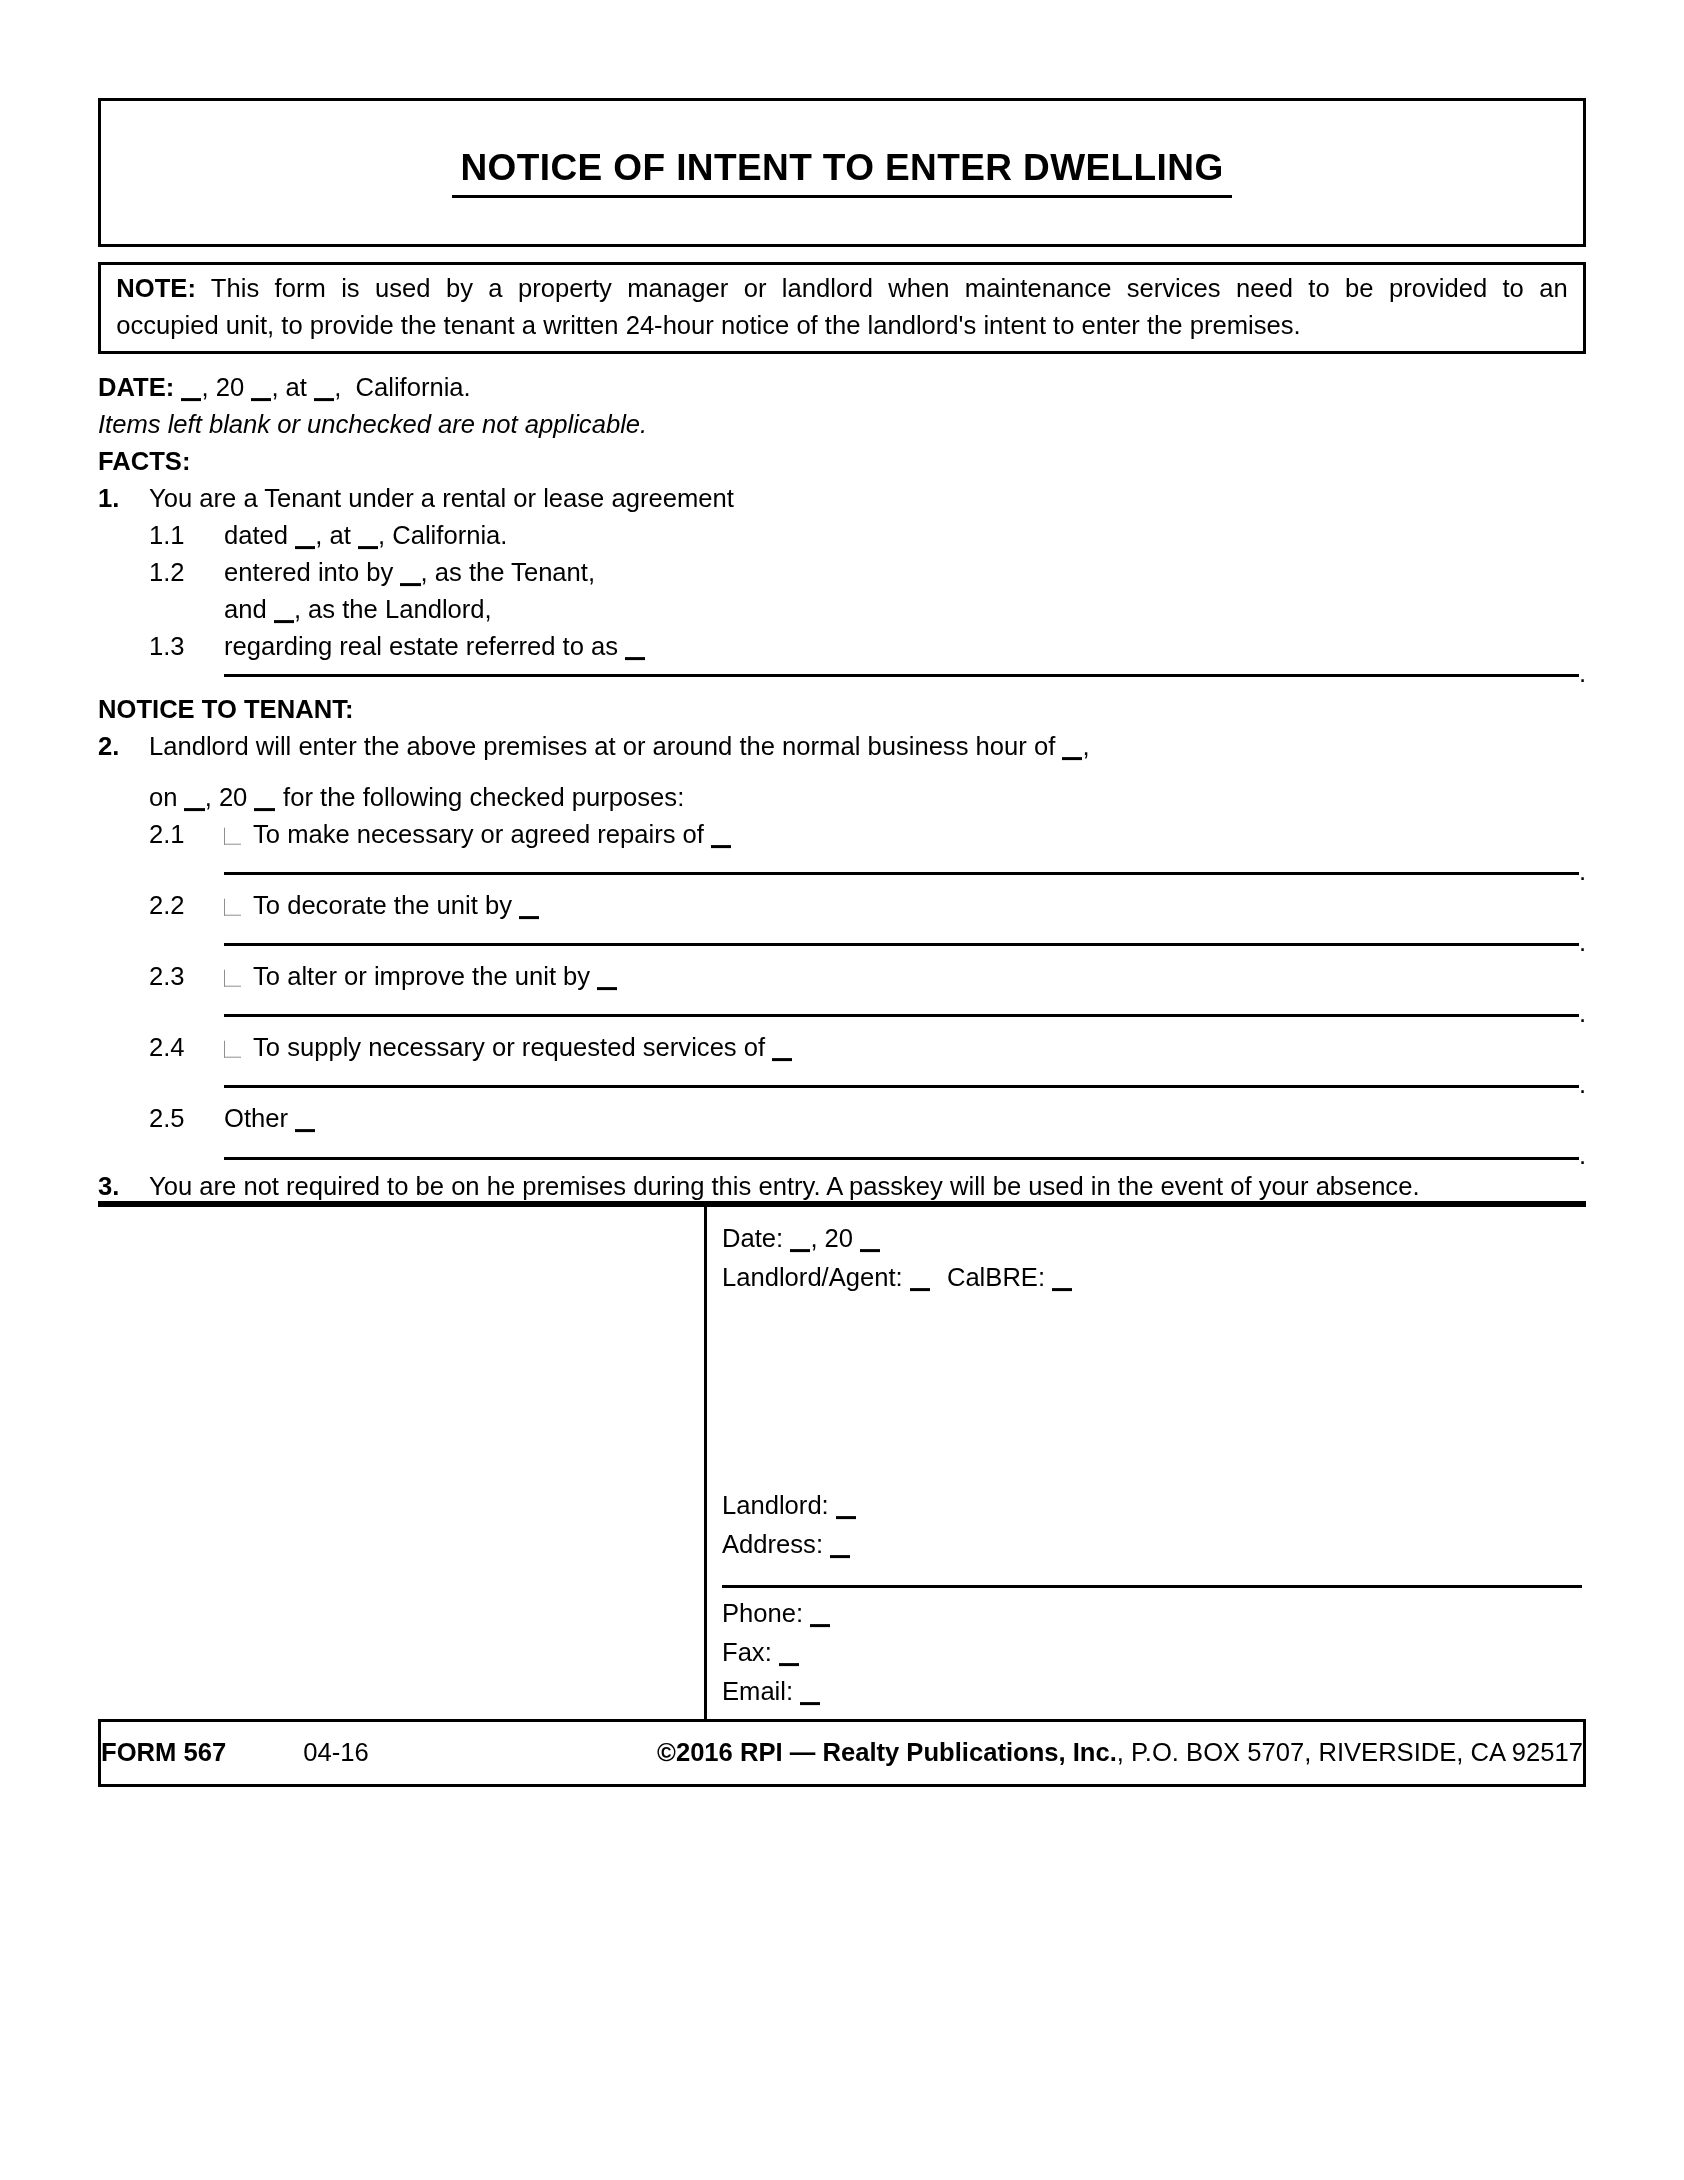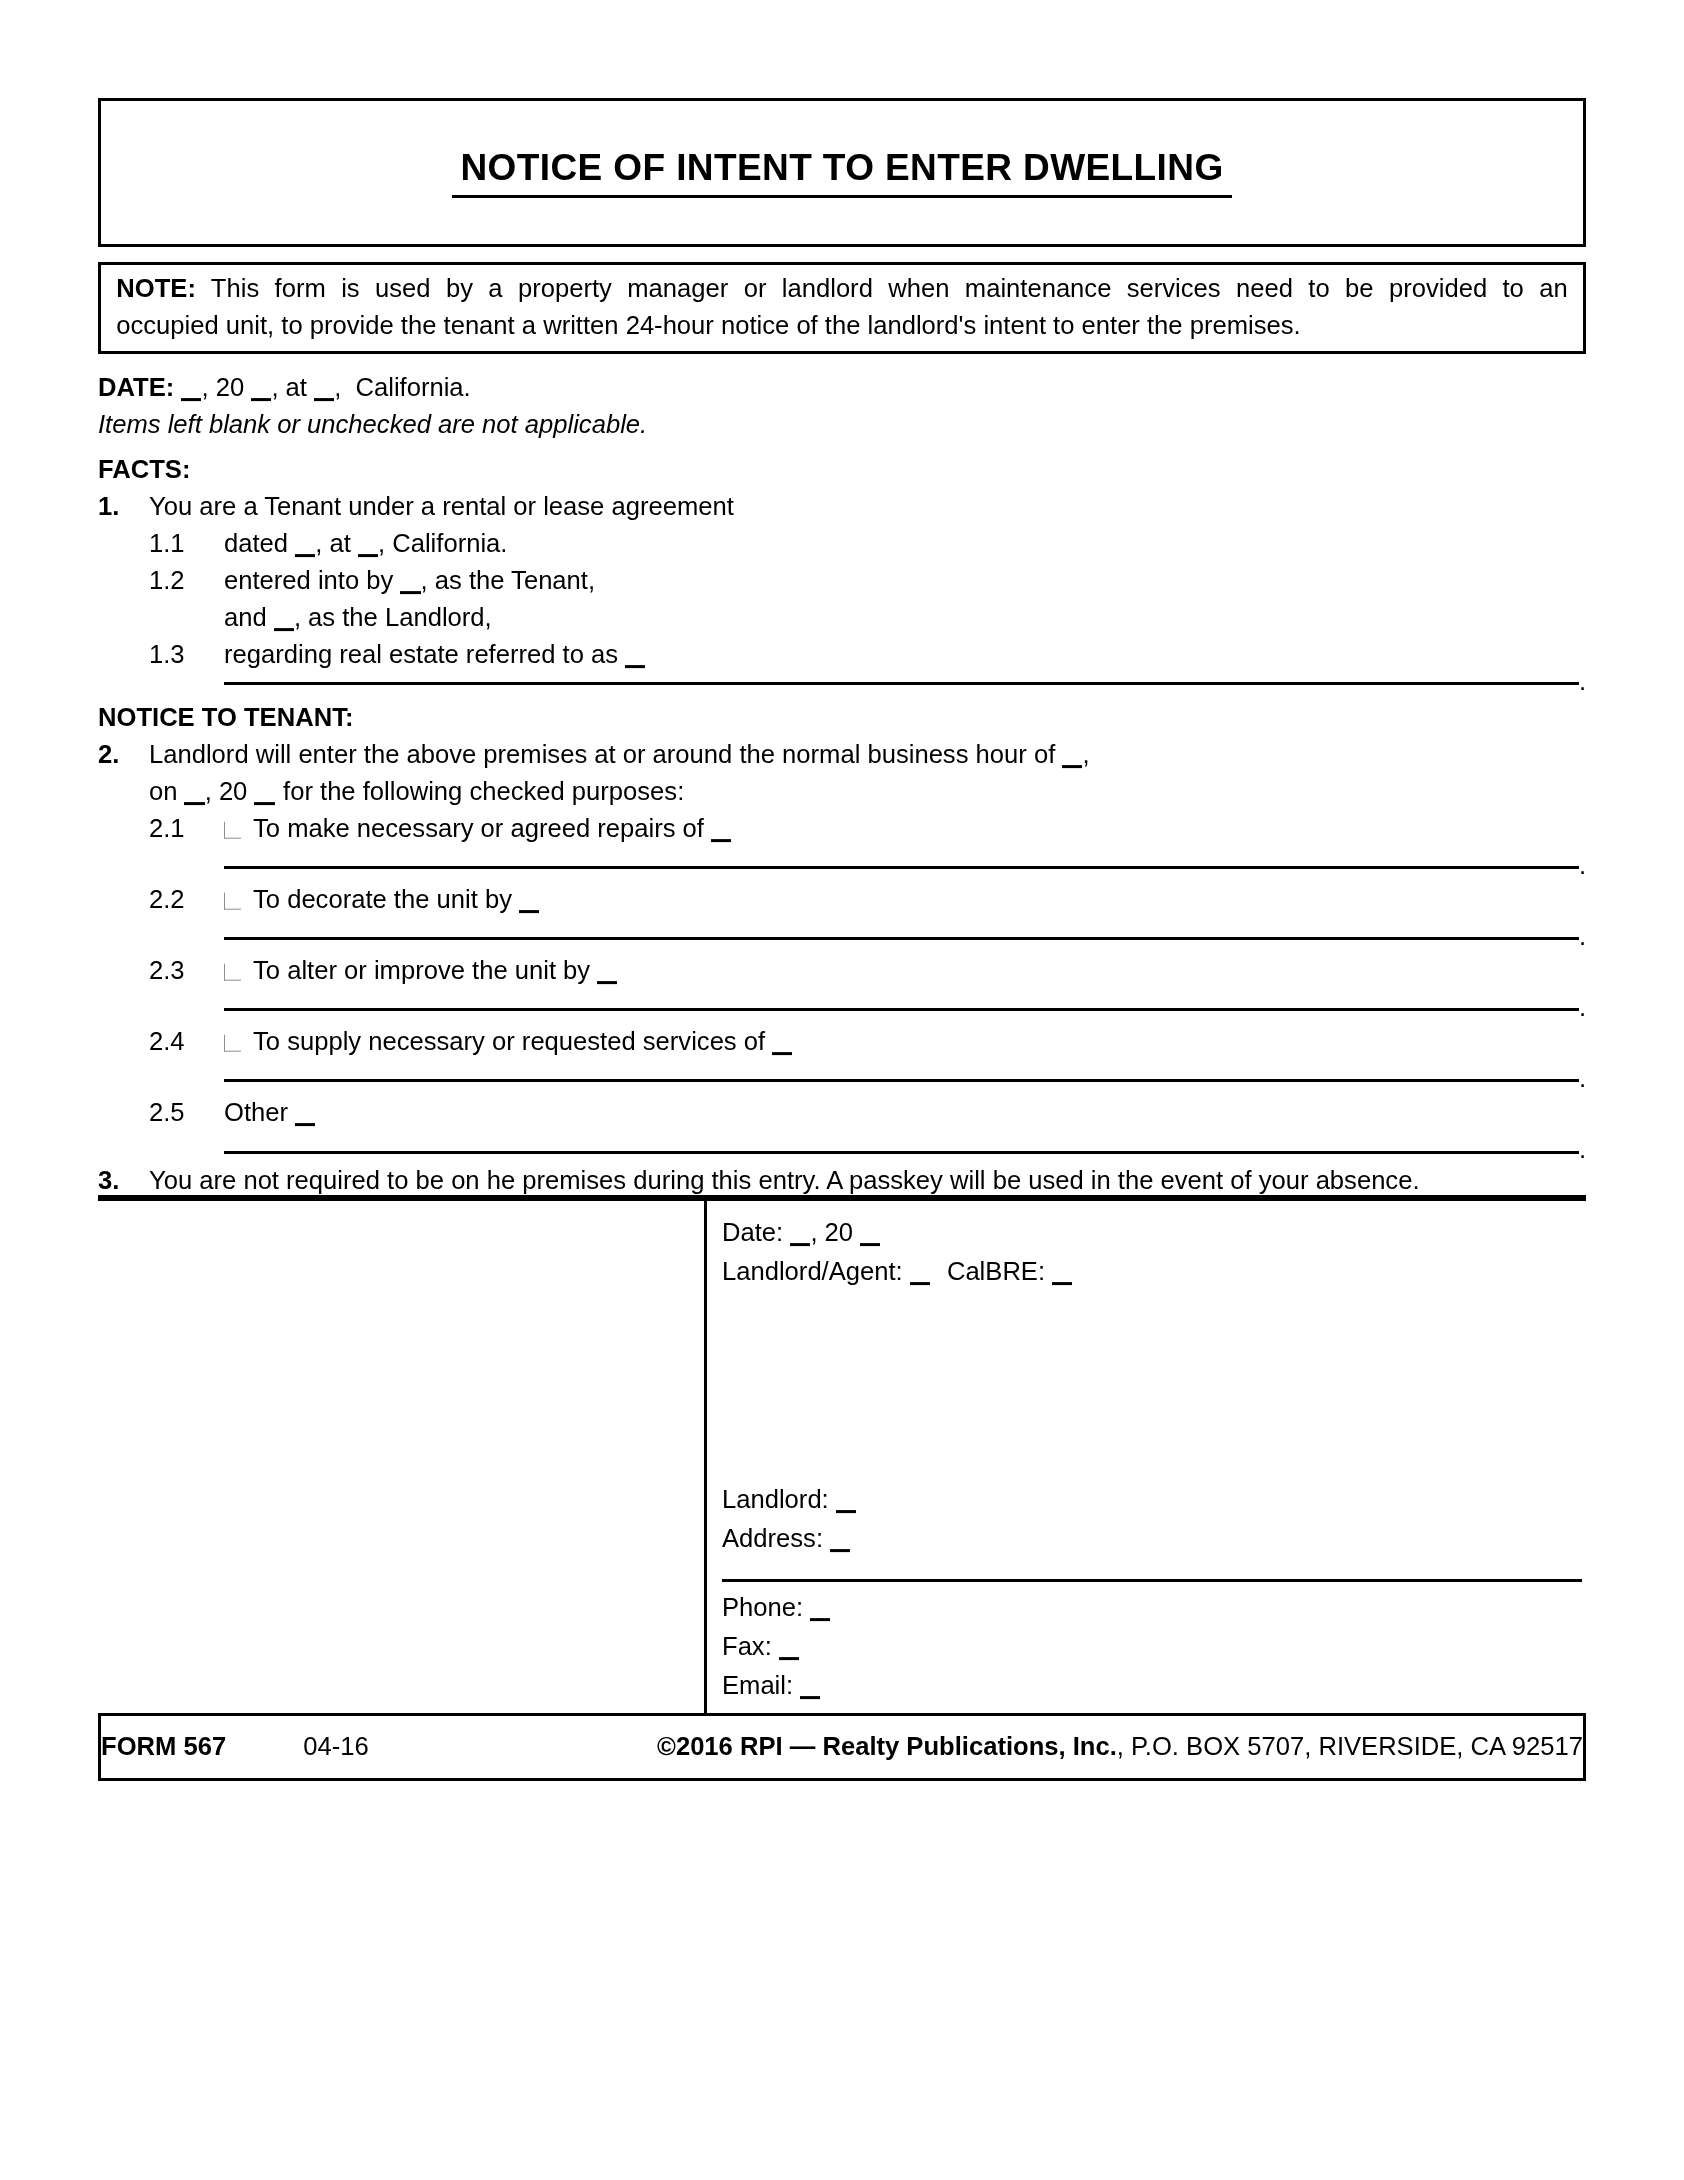--- a/index.html
+++ b/index.html
@@ -24,21 +24,21 @@
   .row { display:flex; align-items:baseline; white-space:nowrap; line-height:37px; }
   .row > span { flex:0 0 auto; }
   .lbl { padding-right:6.8px; }
   .fill { flex:1 1 auto; border-bottom:3.4px solid #000; transform:translateY(5.1px); min-width:20.4px; height:0; align-self:baseline; }
   .fixed { flex:none; }
   .w100 { flex:0 0 85px; } .w112 { flex:0 0 95px; } .w140 { flex:0 0 119px; }
   .w245 { flex:0 0 209px; } .w250 { flex:0 0 213px; } .w265 { flex:0 0 226px; } .w330 { flex:0 0 281px; }
 
   .date-row { margin-top:15.3px; }
   .instruction { font-style:italic;text-align:right; }
-  .heading { font-weight:bold; margin-top:8px; line-height:37px; }
+  .heading { font-weight:bold; margin-top:0; line-height:37px; }
 
   .main-row .num { width:51px; flex:none; font-weight:bold; }
   .sub-row { padding-left:51px; }
   .sub-row .subnum { width:75px; flex:none; }
 
   .cont-row { margin-left:126px; display:flex; align-items:flex-end; height:17px; margin-top:5.1px; margin-bottom:12px; white-space:nowrap; }
   .cont-row.tight { height:12px; margin-top:0; margin-bottom:13.6px; }
   .cont-row .cfill { flex:1 1 auto; border-bottom:3.4px solid #000; height:100%; }
   .cont-row .period { flex:none; line-height:8.5px; }
 
@@ -130,21 +130,21 @@
     </div>
 
     <div class="row heading">NOTICE TO TENANT:</div>
 
     <div class="row main-row">
       <span class="num">2.</span>
       <span class="lbl">Landlord will enter the above premises at or around the normal business hour of</span>
       <span class="fill"></span>
       <span>,</span>
     </div>
-    <div class="row" style="padding-left:51px;">
+    <div class="row" style="padding-left:51px;margin-top:14px;">
       <span class="lbl">on</span>
       <span class="fill fixed w250"></span>
       <span class="lbl">, 20</span>
       <span class="fill fixed w112"></span>
       <span style="padding-left:8.5px;">for the following checked purposes:</span>
     </div>
 
     <div class="row sub-row">
       <span class="subnum">2.1</span>
       <span class="checkbox"></span>

